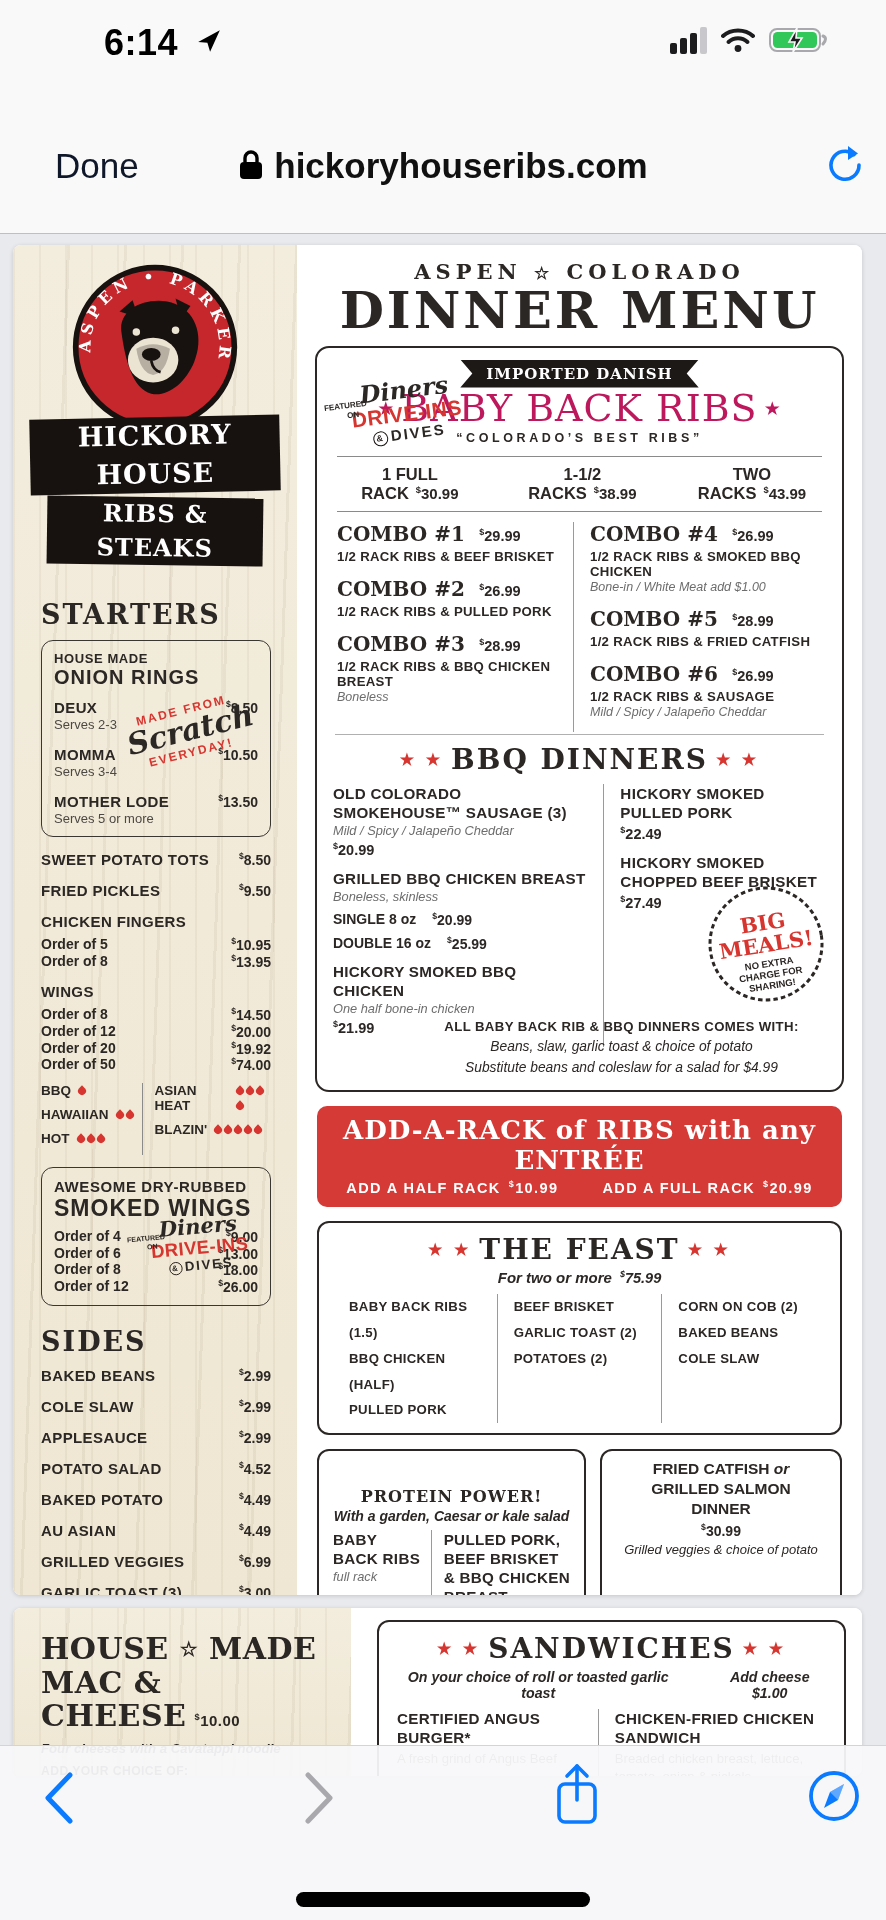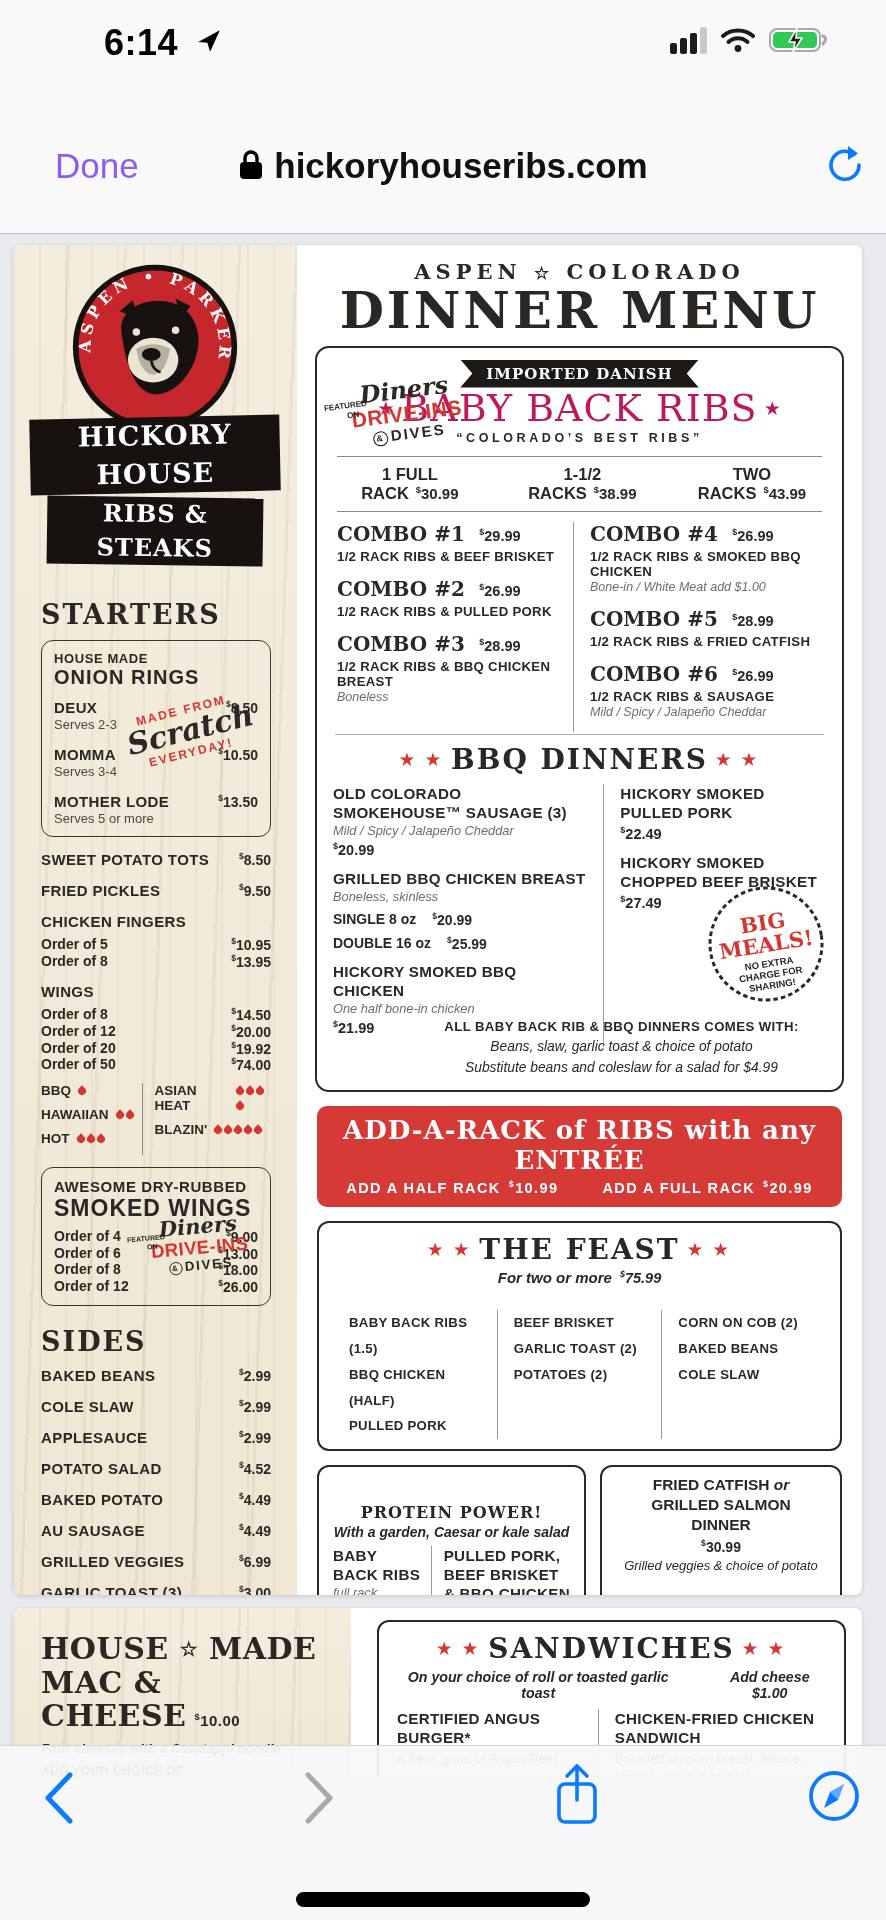--- a/index.html
+++ b/index.html
@@ -13,21 +13,21 @@
           border-bottom:1px solid #bfbfc3;z-index:30;}
   .status{position:absolute;top:20px;left:0;right:0;height:56px;}
   .time{position:absolute;left:104px;top:2px;font-size:36px;font-weight:bold;color:#000;letter-spacing:.5px;}
   .loc-ic{position:absolute;left:196px;top:8px;}
   .st-right{position:absolute;right:55px;top:6px;display:flex;align-items:center;gap:14px;}
   .cellbars{display:flex;align-items:flex-end;gap:3px;height:28px;}
   .cellbars i{display:block;width:7px;background:#1c1c1e;border-radius:2px;}
   .cellbars i:nth-child(1){height:11px}.cellbars i:nth-child(2){height:16px}
   .cellbars i:nth-child(3){height:21px}.cellbars i:nth-child(4){height:27px;background:#c8c8cc}
   .navrow{position:absolute;left:0;right:0;top:138px;height:70px;}
-  .done{position:absolute;left:55px;top:8px;background:none;border:none;color:#8b5cf6;
+  .done{position:absolute;left:55px;top:8px;background:none;border:none;color:#0f172a;
         font-size:35px;font-family:inherit;padding:0;}
   .urlbox{position:absolute;left:0;right:0;top:8px;text-align:center;font-size:35px;font-weight:600;color:#111;}
   .urlbox svg{vertical-align:-3px;margin-right:10px;}
   .reload{position:absolute;right:20px;top:4px;background:none;border:none;padding:0;}
 
   
   .content{position:absolute;top:233px;left:0;right:0;bottom:0;background:#e8eaed;overflow:hidden;}
   .card{position:absolute;left:13px;width:849px;background:#fff;border-radius:8px;overflow:hidden;
         box-shadow:0 1px 4px rgba(0,0,0,.16);display:flex;}
   .page1{top:12px;height:1350px;}
@@ -117,21 +117,21 @@
   .bbqfoot{text-align:center;margin-top:-30px;padding-left:84px;line-height:1.5;padding-bottom:4px;}
   .bf1{font-weight:bold;font-size:13.2px;letter-spacing:.4px;}
   .bf2{font-style:italic;font-weight:500;font-size:13.8px;}
   .rack{background:#d63a36;border-radius:10px;color:#fff;text-align:center;padding:9px 0 11px;margin:14px 2px;}
   .rack-t{font-family:"DejaVu Serif",serif;font-weight:bold;font-size:26px;letter-spacing:1px;}
   .rack-s{font-weight:bold;font-size:14.5px;letter-spacing:1.4px;margin-top:4px;display:flex;justify-content:center;gap:44px;}
   .rack-s .pr{font-size:14.5px;margin-left:8px;}
   .box{border:2px solid #2b2724;border-radius:12px;padding:10px 14px;margin:0 2px 14px;}
   .fsub{font-style:italic;font-weight:bold;font-size:15px;margin-top:3px;}
   .fsub .pr{font-size:14.5px;margin-left:8px;}
-  .fcols{display:flex;text-align:left;margin-top:24px;}
+  .fcols{display:flex;text-align:left;margin-top:8px;}
   .fc{flex:1;padding:0 16px;font-weight:bold;font-size:13.2px;line-height:1.95;letter-spacing:.3px;}
   .fc+.fc{border-left:1px solid #9a9a9a;}
   .prow{display:flex;gap:14px;margin:0 2px 14px;}
   .pbox{border:2px solid #2b2724;border-radius:12px;padding:8px 14px 10px;flex:1;}
   .ptitle{font-family:"DejaVu Serif",serif;font-weight:bold;font-size:16px;letter-spacing:1px;margin-top:28px;}
   .psub{font-style:italic;font-weight:bold;font-size:14px;margin-top:2px;}
   .pcols{display:flex;text-align:left;margin-top:6px;}
   .pcl{width:37%;border-right:1px solid #9a9a9a;padding-right:10px;}
   .pcr{flex:1;padding-left:12px;}
   .catbox{width:218px;flex:none;text-align:center;padding:8px 10px 6px;}
@@ -371,21 +371,21 @@
             </div>
           <div class="row gap14">
               <span class="nm">POTATO SALAD</span>
               <span class="pr"><sup>$</sup><span>4.52</span></span>
             </div>
           <div class="row gap14">
               <span class="nm">BAKED POTATO</span>
               <span class="pr"><sup>$</sup><span>4.49</span></span>
             </div>
           <div class="row gap14">
-              <span class="nm">AU SAUSAGE</span>
+              <span class="nm">AU ASIAN</span>
               <span class="pr"><sup>$</sup><span>4.49</span></span>
             </div>
           <div class="row gap14">
               <span class="nm">GRILLED VEGGIES</span>
               <span class="pr"><sup>$</sup><span>6.99</span></span>
             </div>
           <div class="row gap14">
               <span class="nm">GARLIC TOAST (3)</span>
               <span class="pr"><sup>$</sup><span>3.00</span></span>
             </div>

